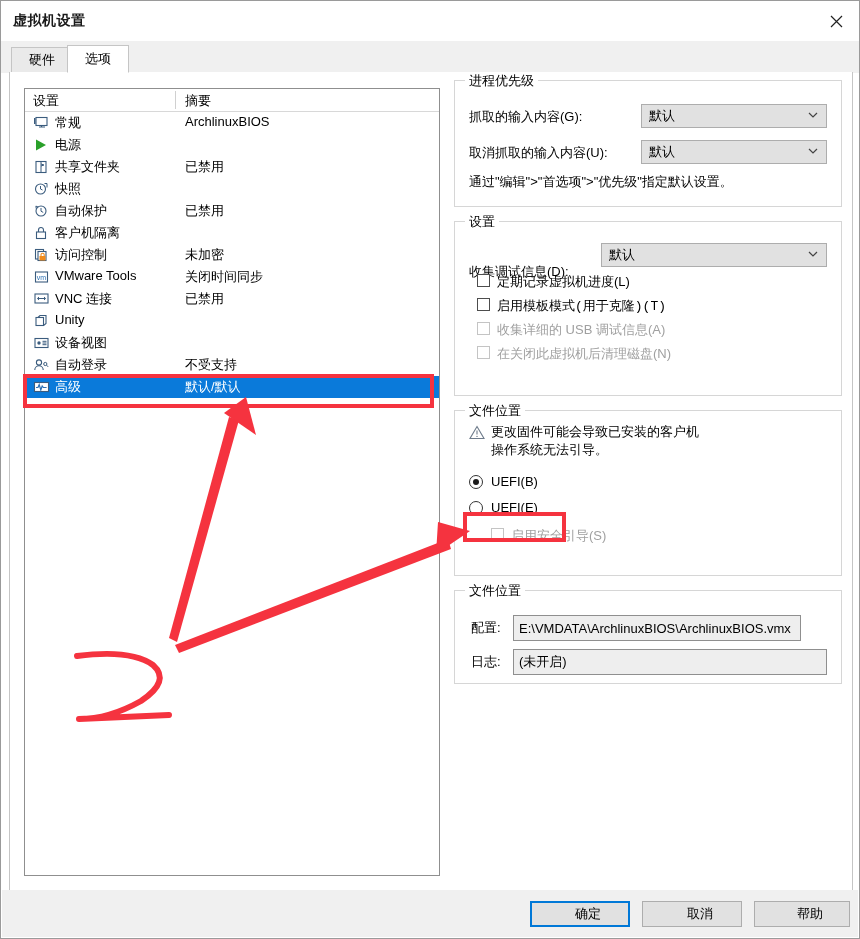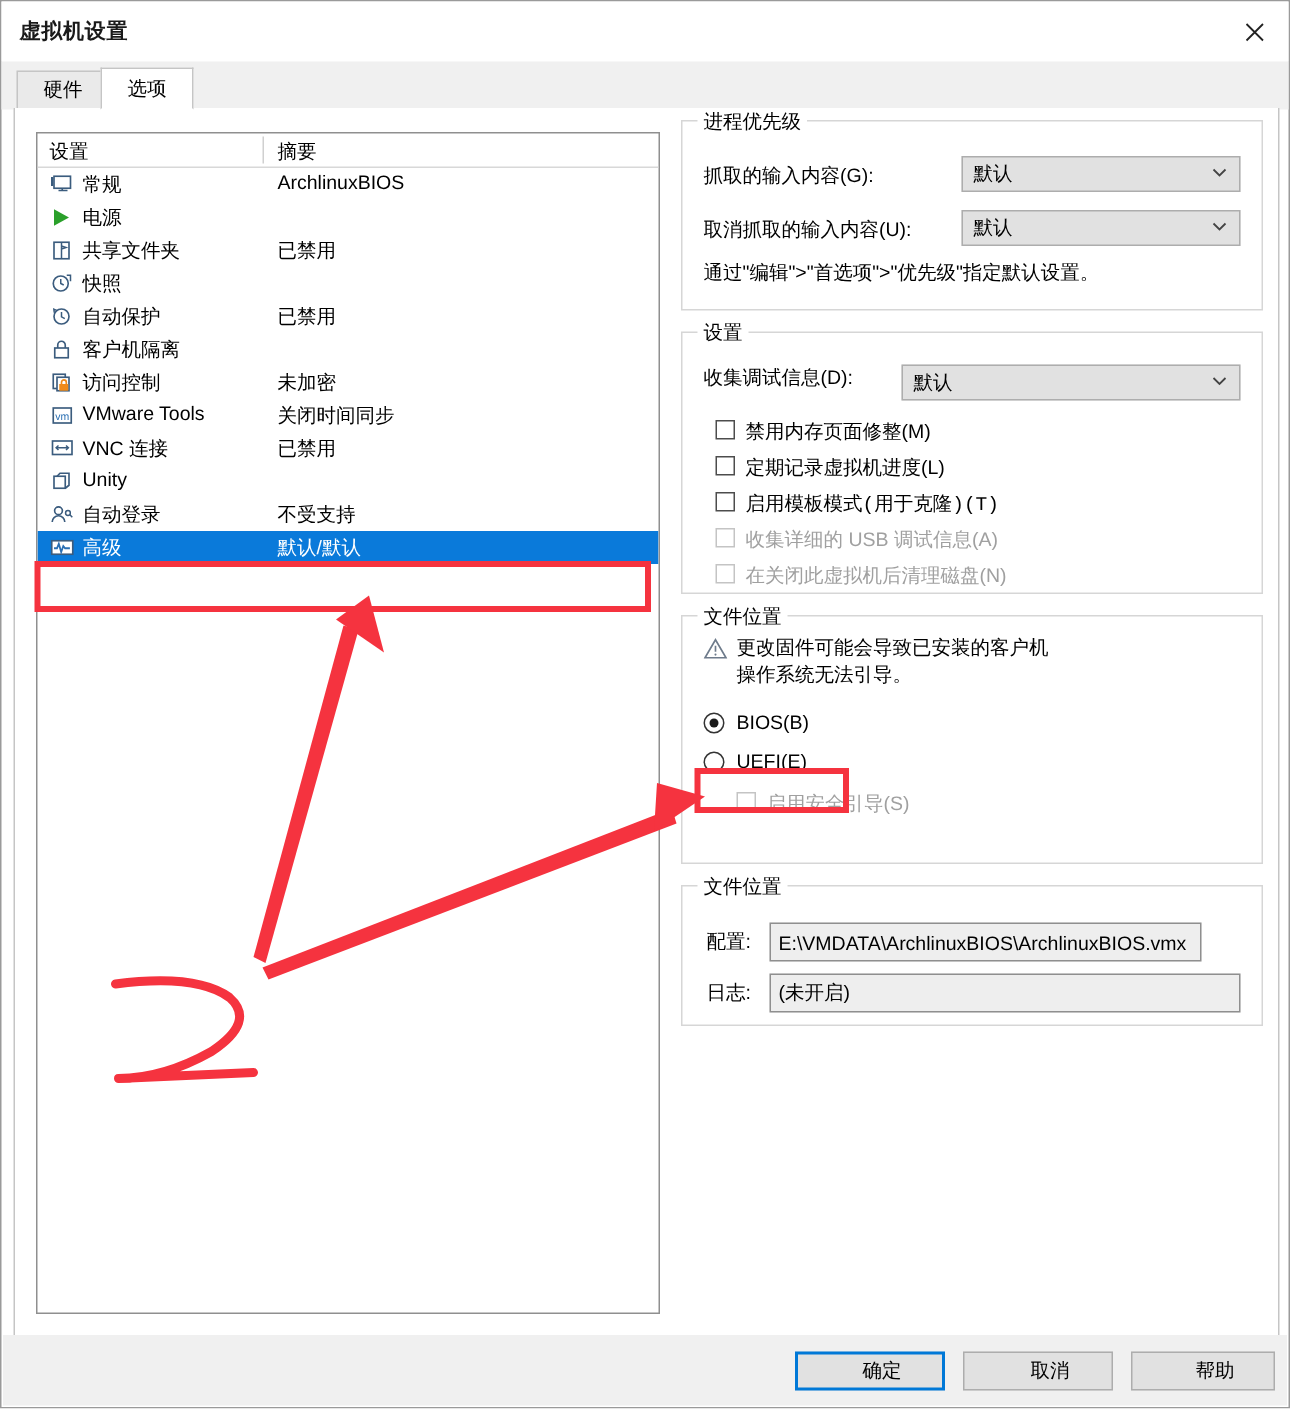--- a/index.html
+++ b/index.html
@@ -228,20 +228,31 @@
           <span class="ic">
             <svg width="17" height="16" viewBox="0 0 17 16">
                 <rect x="3" y="4.5" width="7.5" height="8" fill="none" stroke="#3b5c7e" stroke-width="1.1"></rect>
                 <path d="M5 4.5 L7 2.5 h6 v8 l-2.5 2" fill="none" stroke="#3b5c7e" stroke-width="1.1"></path>
               </svg>
           </span>
           <span class="nm">Unity</span>
           <span class="sm"></span>
         </div>
 
+        <div class="row">
+          <span class="ic">
+            <svg width="17" height="16" viewBox="0 0 17 16">
+                <rect x="2" y="3.5" width="13" height="9" fill="none" stroke="#3b5c7e" stroke-width="1.1"></rect>
+                <circle cx="6" cy="8" r="1.7" fill="#3b5c7e"></circle>
+                <path d="M9.5 6.3 h4 M9.5 8 h4 M9.5 9.7 h4" stroke="#3b5c7e" stroke-width="1"></path>
+              </svg>
+          </span>
+          <span class="nm">设备视图</span>
+          <span class="sm"></span>
+        </div>
 
         <div class="row">
           <span class="ic">
             <svg width="17" height="16" viewBox="0 0 17 16">
                 <circle cx="6" cy="5.5" r="2.6" fill="none" stroke="#3b5c7e" stroke-width="1.1"></circle>
                 <path d="M1.8 13 a4.2 4.2 0 0 1 8.4 0" fill="none" stroke="#3b5c7e" stroke-width="1.1"></path>
                 <circle cx="12.3" cy="7" r="1.6" fill="none" stroke="#3b5c7e" stroke-width="1"></circle>
                 <path d="M13.6 8.2 l1.6 1.7" stroke="#3b5c7e" stroke-width="1"></path>
               </svg>
           </span>
@@ -288,33 +299,29 @@
           </div>
         </div>
 
         <div class="note" style="position:absolute;left:14px;top:92px;">通过"编辑"&gt;"首选项"&gt;"优先级"指定默认设置。</div>
       </div>
 
       <div class="group" style="height:175px;">
         <div class="legend">设置</div>
 
         <div class="fieldrow" style="margin-top:20px;">
-          <span class="lbl" style="left:14px;top:1px;">收集调试信息(D):</span>
+          <span class="lbl" style="left:14px;top:21px;">收集调试信息(D):</span>
           <div class="combo" style="left:146px;top:1px;width:226px;">
             <span>默认</span>
             <svg class="chev" viewBox="0 0 10 6">
                 <path d="M1 1 L5 5 L9 1" fill="none" stroke="#444" stroke-width="1.2"></path>
               </svg>
           </div>
         </div>
 
-        <div class="cbrow" style="margin-top:6px;">
-          <span class="cbox" style="left:22px;top:4px;"></span>
-          <span class="cbtext" style="left:42px;top:3px;">禁用内存页面修整(M)</span>
-        </div>
         <div class="cbrow">
           <span class="cbox" style="left:22px;top:4px;"></span>
           <span class="cbtext" style="left:42px;top:3px;">定期记录虚拟机进度(L)</span>
         </div>
         <div class="cbrow">
           <span class="cbox" style="left:22px;top:4px;"></span>
           <span class="cbtext" style="left:42px;top:3px;font-family:Liberation Mono, monospace;">启用模板模式(用于克隆)(T)</span>
         </div>
         <div class="cbrow">
           <span class="cbox dis" style="left:22px;top:4px;"></span>
@@ -336,21 +343,21 @@
               <circle cx="8" cy="11.4" r=".7" fill="#6e7b8b"></circle>
             </svg>
         </span>
         <div class="warntext">
           <div>更改固件可能会导致已安装的客户机</div>
           <div>操作系统无法引导。</div>
         </div>
 
         <div style="position:absolute;left:14px;top:61px;height:24px;width:200px;">
           <span class="radio on" style="left:0;top:3px;"></span>
-          <span class="rtext" style="left:22px;top:2px;">BIOS(B)</span>
+          <span class="rtext" style="left:22px;top:2px;">UEFI(B)</span>
         </div>
         <div style="position:absolute;left:14px;top:87px;height:24px;width:200px;">
           <span class="radio" style="left:0;top:3px;"></span>
           <span class="rtext" style="left:22px;top:2px;">UEFI(E)</span>
         </div>
         <div style="position:absolute;left:36px;top:113px;height:24px;width:260px;">
           <span class="cbox dis" style="left:0;top:4px;"></span>
           <span class="cbtext dis" style="left:20px;top:3px;">启用安全引导(S)</span>
         </div>
       </div>

